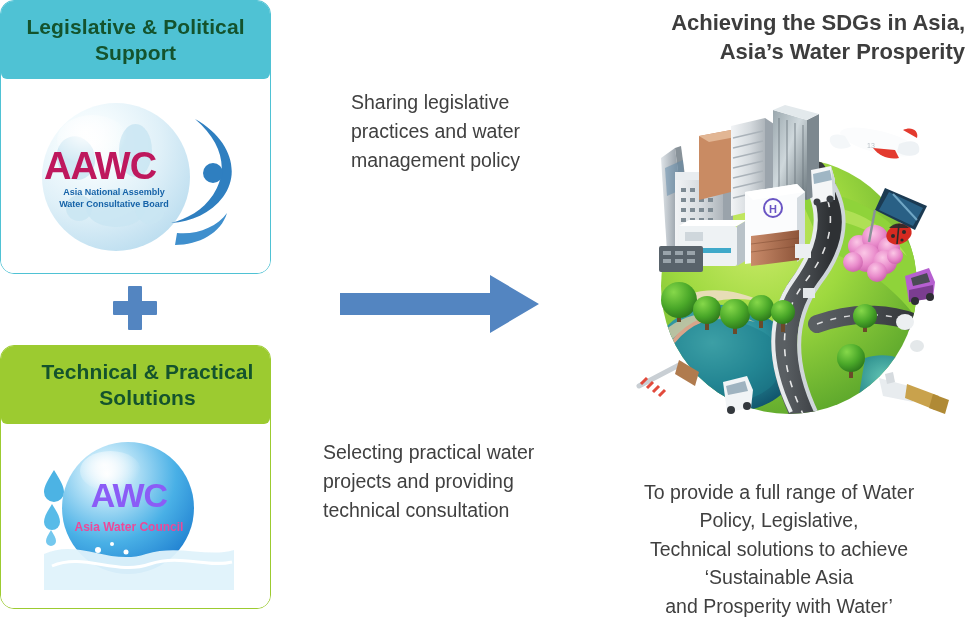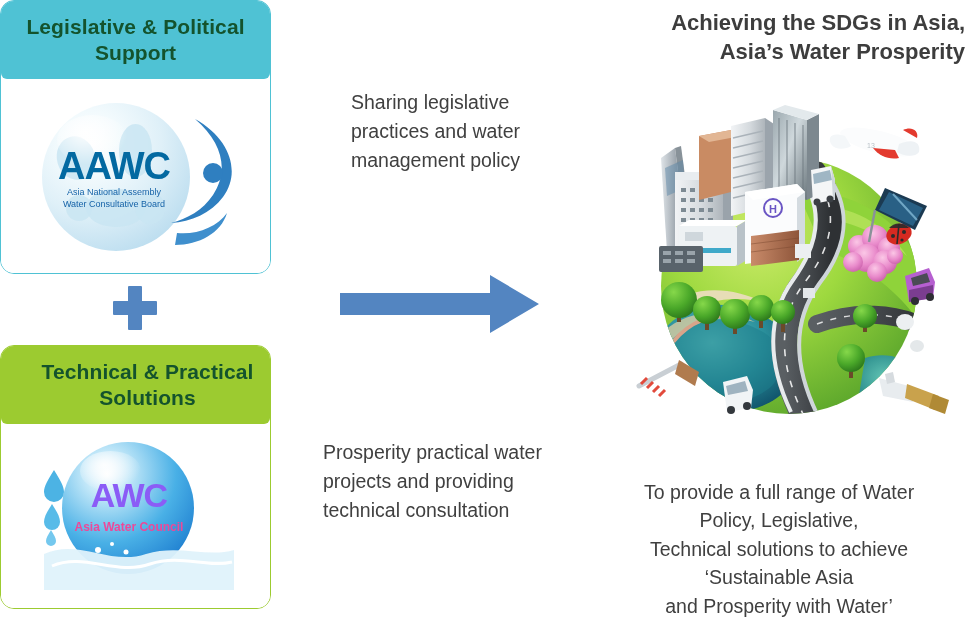--- a/index.html
+++ b/index.html
@@ -75,28 +75,28 @@
     background: #c9e5f2; opacity: .85;
   }
   .l1 { left: 10%;  top: 22%; width: 26%; height: 30%; transform: rotate(-16deg); }
   .l2 { left: 52%;  top: 14%; width: 22%; height: 36%; border-radius: 45% 55% 60% 40%; }
   .l3 { left: 30%;  top: 58%; width: 40%; height: 26%; border-radius: 50% 40% 55% 45%; }
   .l4 { left: 16%;  top: 62%; width: 18%; height: 18%; }
   .l5 { left: 63%;  top: 60%; width: 20%; height: 22%; border-radius: 60% 40% 50% 50%; }
 
   .logo-aawc .aawc-text {
     position: absolute; left: 16px; top: 56px; width: 140px;
-    text-align: center;
+    text-align: left;
     font-size: 38px; font-weight: bold; letter-spacing: -1px;
-    color: #0369a1; line-height: 1;
+    color: #be185d; line-height: 1;
   }
   .logo-aawc .aawc-sub {
     position: absolute; left: 10px; top: 96px; width: 152px;
     text-align: center; color: #1663a8;
-    font-size: 9px; font-weight: normal; line-height: 1.28;
+    font-size: 9px; font-weight: bold; line-height: 1.28;
   }
   .logo-aawc .swoosh {
     position: absolute; right: 8px; top: 18px; width: 66px; height: 140px;
   }
 
   
   .logo-awc { position: relative; width: 215px; height: 160px; }
   .logo-awc .sphere {
     position: absolute; left: 34px; top: 6px; width: 132px; height: 132px;
     border-radius: 50%;
@@ -227,21 +227,21 @@
         <div class="awc-sub">Asia Water Council</div>
       </div>
 
     </div>
   </div>
 
   <div class="mid-text one">Sharing legislative
 practices and water
 management policy</div>
 
-  <div class="mid-text two">Prosperity practical water
+  <div class="mid-text two">Selecting practical water
 projects and providing
 technical consultation</div>
 
   <svg class="arrow" viewBox="0 0 200 62">
     <path d="M0 20 L150 20 L150 2 L199 31 L150 60 L150 42 L0 42 Z" fill="#5385c1"></path>
   </svg>
 
   <div class="right-title">Achieving the SDGs in Asia,
 Asia’s Water Prosperity</div>
 

